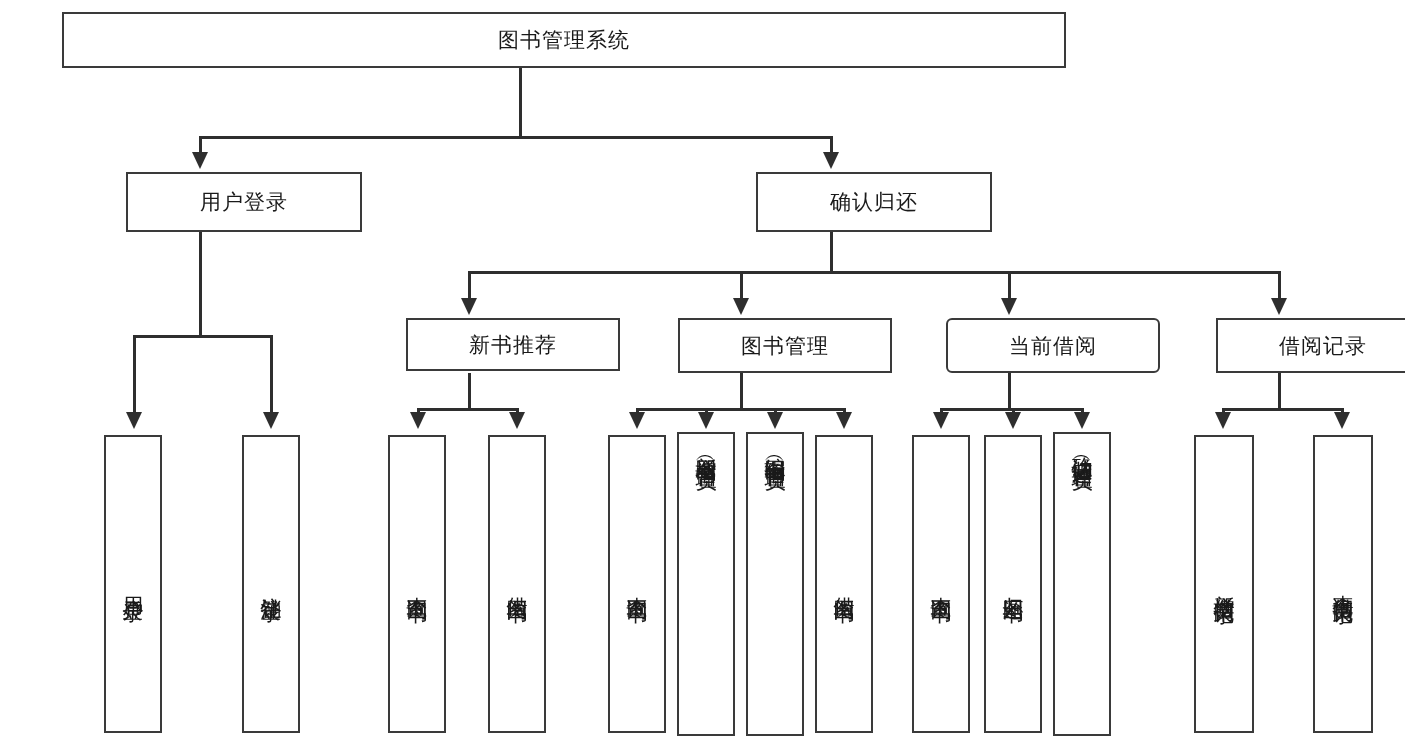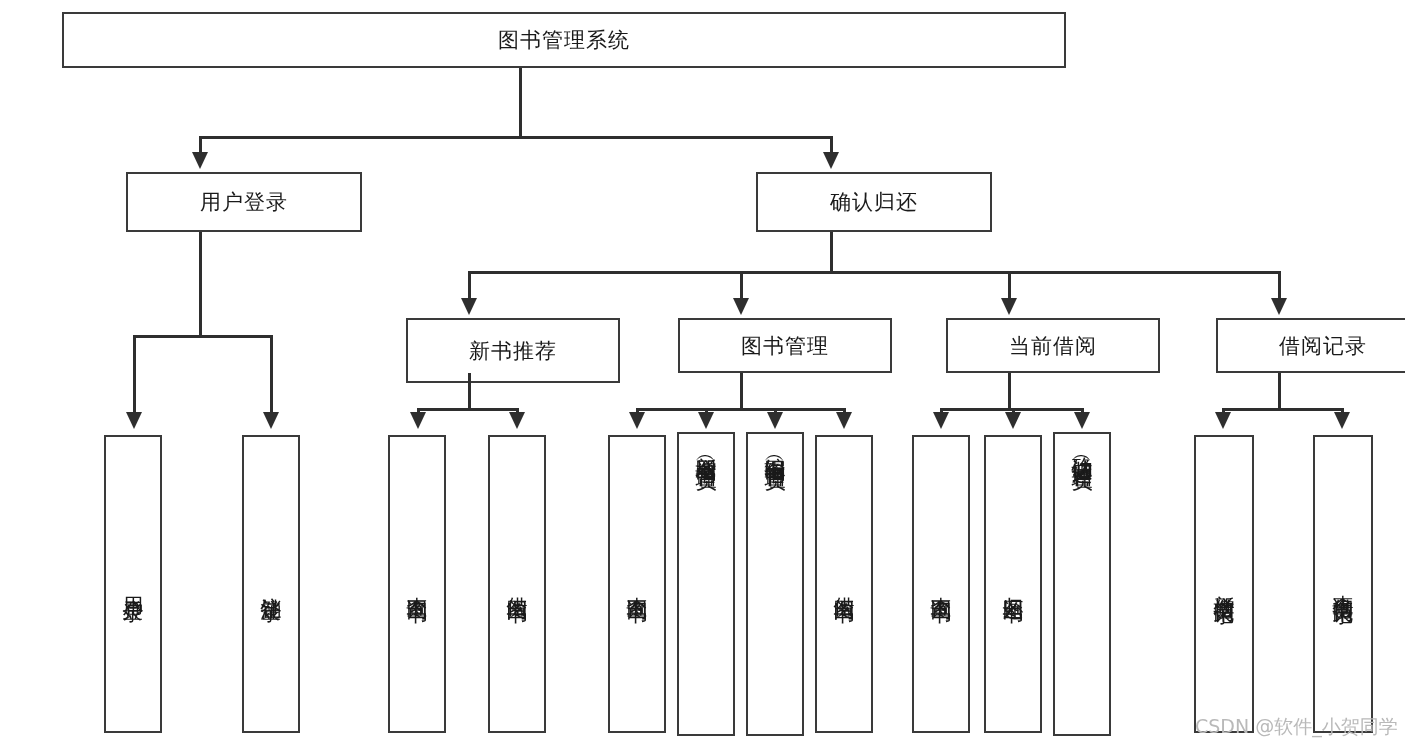--- a/index.html
+++ b/index.html
@@ -120,27 +120,27 @@
 
   <div class="ln v" style="left:740px; top:271px; height:32px;"></div>
   <div class="arrow" style="left:733px; top:298px;"></div>
 
   <div class="ln v" style="left:1008px; top:271px; height:32px;"></div>
   <div class="arrow" style="left:1001px; top:298px;"></div>
 
   <div class="ln v" style="left:1278px; top:271px; height:32px;"></div>
   <div class="arrow" style="left:1271px; top:298px;"></div>
 
-  <div class="node horizontal" style="left:362px; top:318px; width:214px; height:65px;">
+  <div class="node horizontal" style="left:362px; top:318px; width:214px; height:53px;">
     <span>新书推荐</span>
   </div>
   <div class="node horizontal" style="left:634px; top:318px; width:214px; height:55px;">
     <span>图书管理</span>
   </div>
-  <div class="node horizontal" style="left:902px; top:318px; width:214px; height:55px;">
+  <div class="node horizontal" style="left:902px; top:318px; width:214px; height:55px;border-radius:6px;">
     <span>当前借阅</span>
   </div>
   <div class="node horizontal" style="left:1172px; top:318px; width:214px; height:55px;">
     <span>借阅记录</span>
   </div>
 
   <div class="ln v" style="left:468px; top:373px; height:35px;"></div>
   <div class="ln h" style="left:417px; top:408px; width:101px;"></div>
   <div class="ln v" style="left:417px; top:408px; height:8px;"></div>
   <div class="arrow" style="left:410px; top:412px;"></div>
@@ -211,15 +211,14 @@
     <span class="vlabel">确认归还（管理员）</span>
   </div>
 
   <div class="node vertical centered" style="left:1194px; top:435px; width:60px; height:298px;">
     <span class="vlabel">新增借阅记录</span>
   </div>
   <div class="node vertical centered" style="left:1313px; top:435px; width:60px; height:298px;">
     <span class="vlabel">查询借阅记录</span>
   </div>
 
-  <div id="watermark" style="left:1195px; top:714px;">CSDN @软件_小贺同学</div>
 
 </div>
 
 </body></html>

